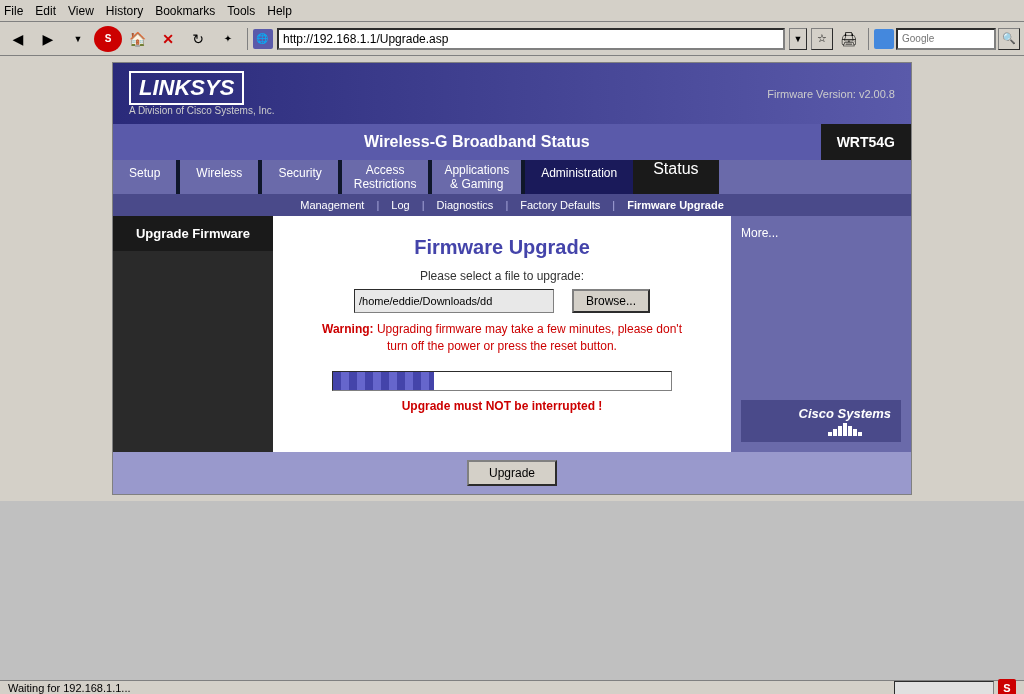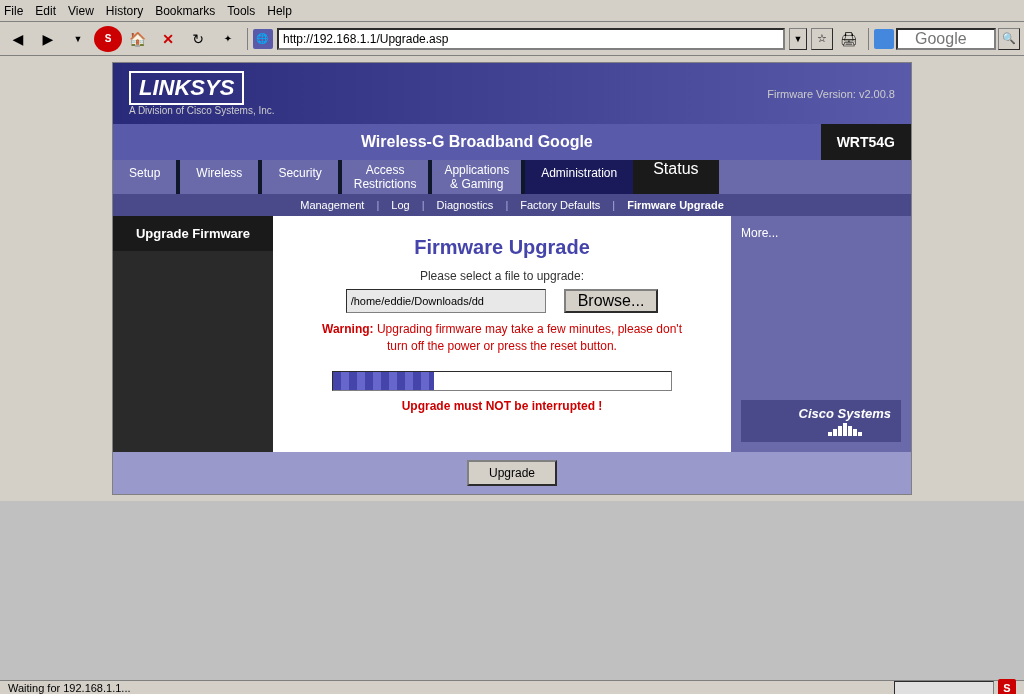--- a/index.html
+++ b/index.html
@@ -9,21 +9,21 @@
     .menubar { background: #d4d0c8; height: 22px; display: flex; align-items: center; padding: 0 4px; gap: 12px; border-bottom: 1px solid #808080; }
     .menubar span { font-size: 12px; cursor: pointer; }
 
     
     .toolbar { background: #d4d0c8; height: 34px; display: flex; align-items: center; padding: 0 4px; gap: 2px; border-bottom: 1px solid #808080; }
     .toolbar-btn { width: 28px; height: 26px; background: #d4d0c8; border: 1px solid transparent; cursor: pointer; display: flex; align-items: center; justify-content: center; font-size: 14px; }
     .toolbar-sep { width: 1px; height: 22px; background: #808080; margin: 0 3px; }
     .address-bar { display: flex; align-items: center; flex: 1; gap: 4px; }
     .address-input { flex: 1; height: 22px; border: 2px inset #808080; padding: 0 4px; font-size: 12px; background: white; }
     .search-box { display: flex; align-items: center; gap: 2px; }
-    .search-input { width: 100px; height: 22px; border: 2px inset #808080; padding: 0 17px; font-size: 16px; }
+    .search-input { width: 100px; height: 22px; border: 2px inset #808080; padding: 0 4px; font-size: 10px; }
     .search-btn { width: 22px; height: 22px; background: #d4d0c8; border: 1px outset #808080; cursor: pointer; font-size: 11px; display: flex; align-items: center; justify-content: center; }
 
     
     .main-area { background: #d4d0c8; padding: 6px; }
 
     
     .router-container { background: white; border: 1px solid #808080; width: 800px; margin: 0 auto; }
 
     
     .router-header { background: linear-gradient(to right, #2a2a7a, #5a5aaa); padding: 8px 16px; display: flex; justify-content: space-between; align-items: center; }
@@ -56,21 +56,21 @@
 
     .main-content { flex: 1; background: white; padding: 20px 30px; min-height: 220px; }
     .right-sidebar { background: #6a6aaa; width: 180px; padding: 10px; }
     .right-sidebar-more { color: white; font-size: 12px; }
 
     
     .firmware-title { color: #4444aa; font-size: 20px; font-weight: bold; text-align: center; margin-bottom: 10px; }
     .file-select-label { text-align: center; font-size: 12px; color: #333; margin-bottom: 6px; }
     .file-input-row { display: flex; align-items: center; justify-content: center; gap: 18px; margin-bottom: 8px; }
     .file-path-input { width: 200px; height: 24px; border: 1px inset #808080; padding: 0 4px; font-size: 11px; background: #e8e8e8; }
-    .browse-btn { height: 24px; padding: 0 12px; background: #d4d0c8; border: 2px outset #808080; cursor: pointer; font-size: 16px; }
+    .browse-btn { height: 24px; padding: 0 12px; background: #d4d0c8; border: 2px outset #808080; cursor: pointer; font-size: 12px; }
     .warning-text { color: #cc0000; font-size: 12px; text-align: center; margin-bottom: 16px; line-height: 1.4; }
     .warning-label { font-weight: bold; }
     .progress-bar-container { width: 340px; height: 20px; border: 1px inset #808080; margin: 0 auto 8px auto; background: white; overflow: hidden; }
     .progress-bar-fill { height: 100%; background: linear-gradient(to right, #4444aa, #6666cc); width: 30%; background-image: repeating-linear-gradient(90deg, #4444aa 0px, #4444aa 8px, #6666cc 8px, #6666cc 16px); }
     .interrupt-warning { color: #cc0000; font-size: 12px; font-weight: bold; text-align: center; margin-bottom: 16px; }
 
     
     .upgrade-btn-row { display: flex; justify-content: center; background: #9999cc; padding: 8px; }
     .upgrade-btn { background: #d4d0c8; border: 2px outset #808080; padding: 4px 20px; cursor: pointer; font-size: 12px; }
 
@@ -131,21 +131,21 @@
 
     <div class="router-header">
       <div class="linksys-logo">
         <div class="linksys-brand">LINKSYS</div>
         <div class="linksys-sub">A Division of Cisco Systems, Inc.</div>
       </div>
       <div class="firmware-version">Firmware Version: v2.00.8</div>
     </div>
 
     <div class="router-title-bar">
-      <div class="router-name">Wireless-G Broadband Google</div>
+      <div class="router-name">Wireless-G Broadband Status</div>
       <div class="model-badge">WRT54G</div>
     </div>
 
     <div class="nav-tabs">
       <div class="nav-tab">Setup</div>
       <div class="nav-tab">Wireless</div>
       <div class="nav-tab">Security</div>
       <div class="nav-tab" style="padding: 3px 12px;text-align:center;">Access<br>Restrictions</div>
       <div class="nav-tab" style="padding: 3px 12px;text-align:center;">Applications<br>&amp; Gaming</div>
       <div class="nav-tab-admin" style="padding: 6px 16px;">Administration</div>

